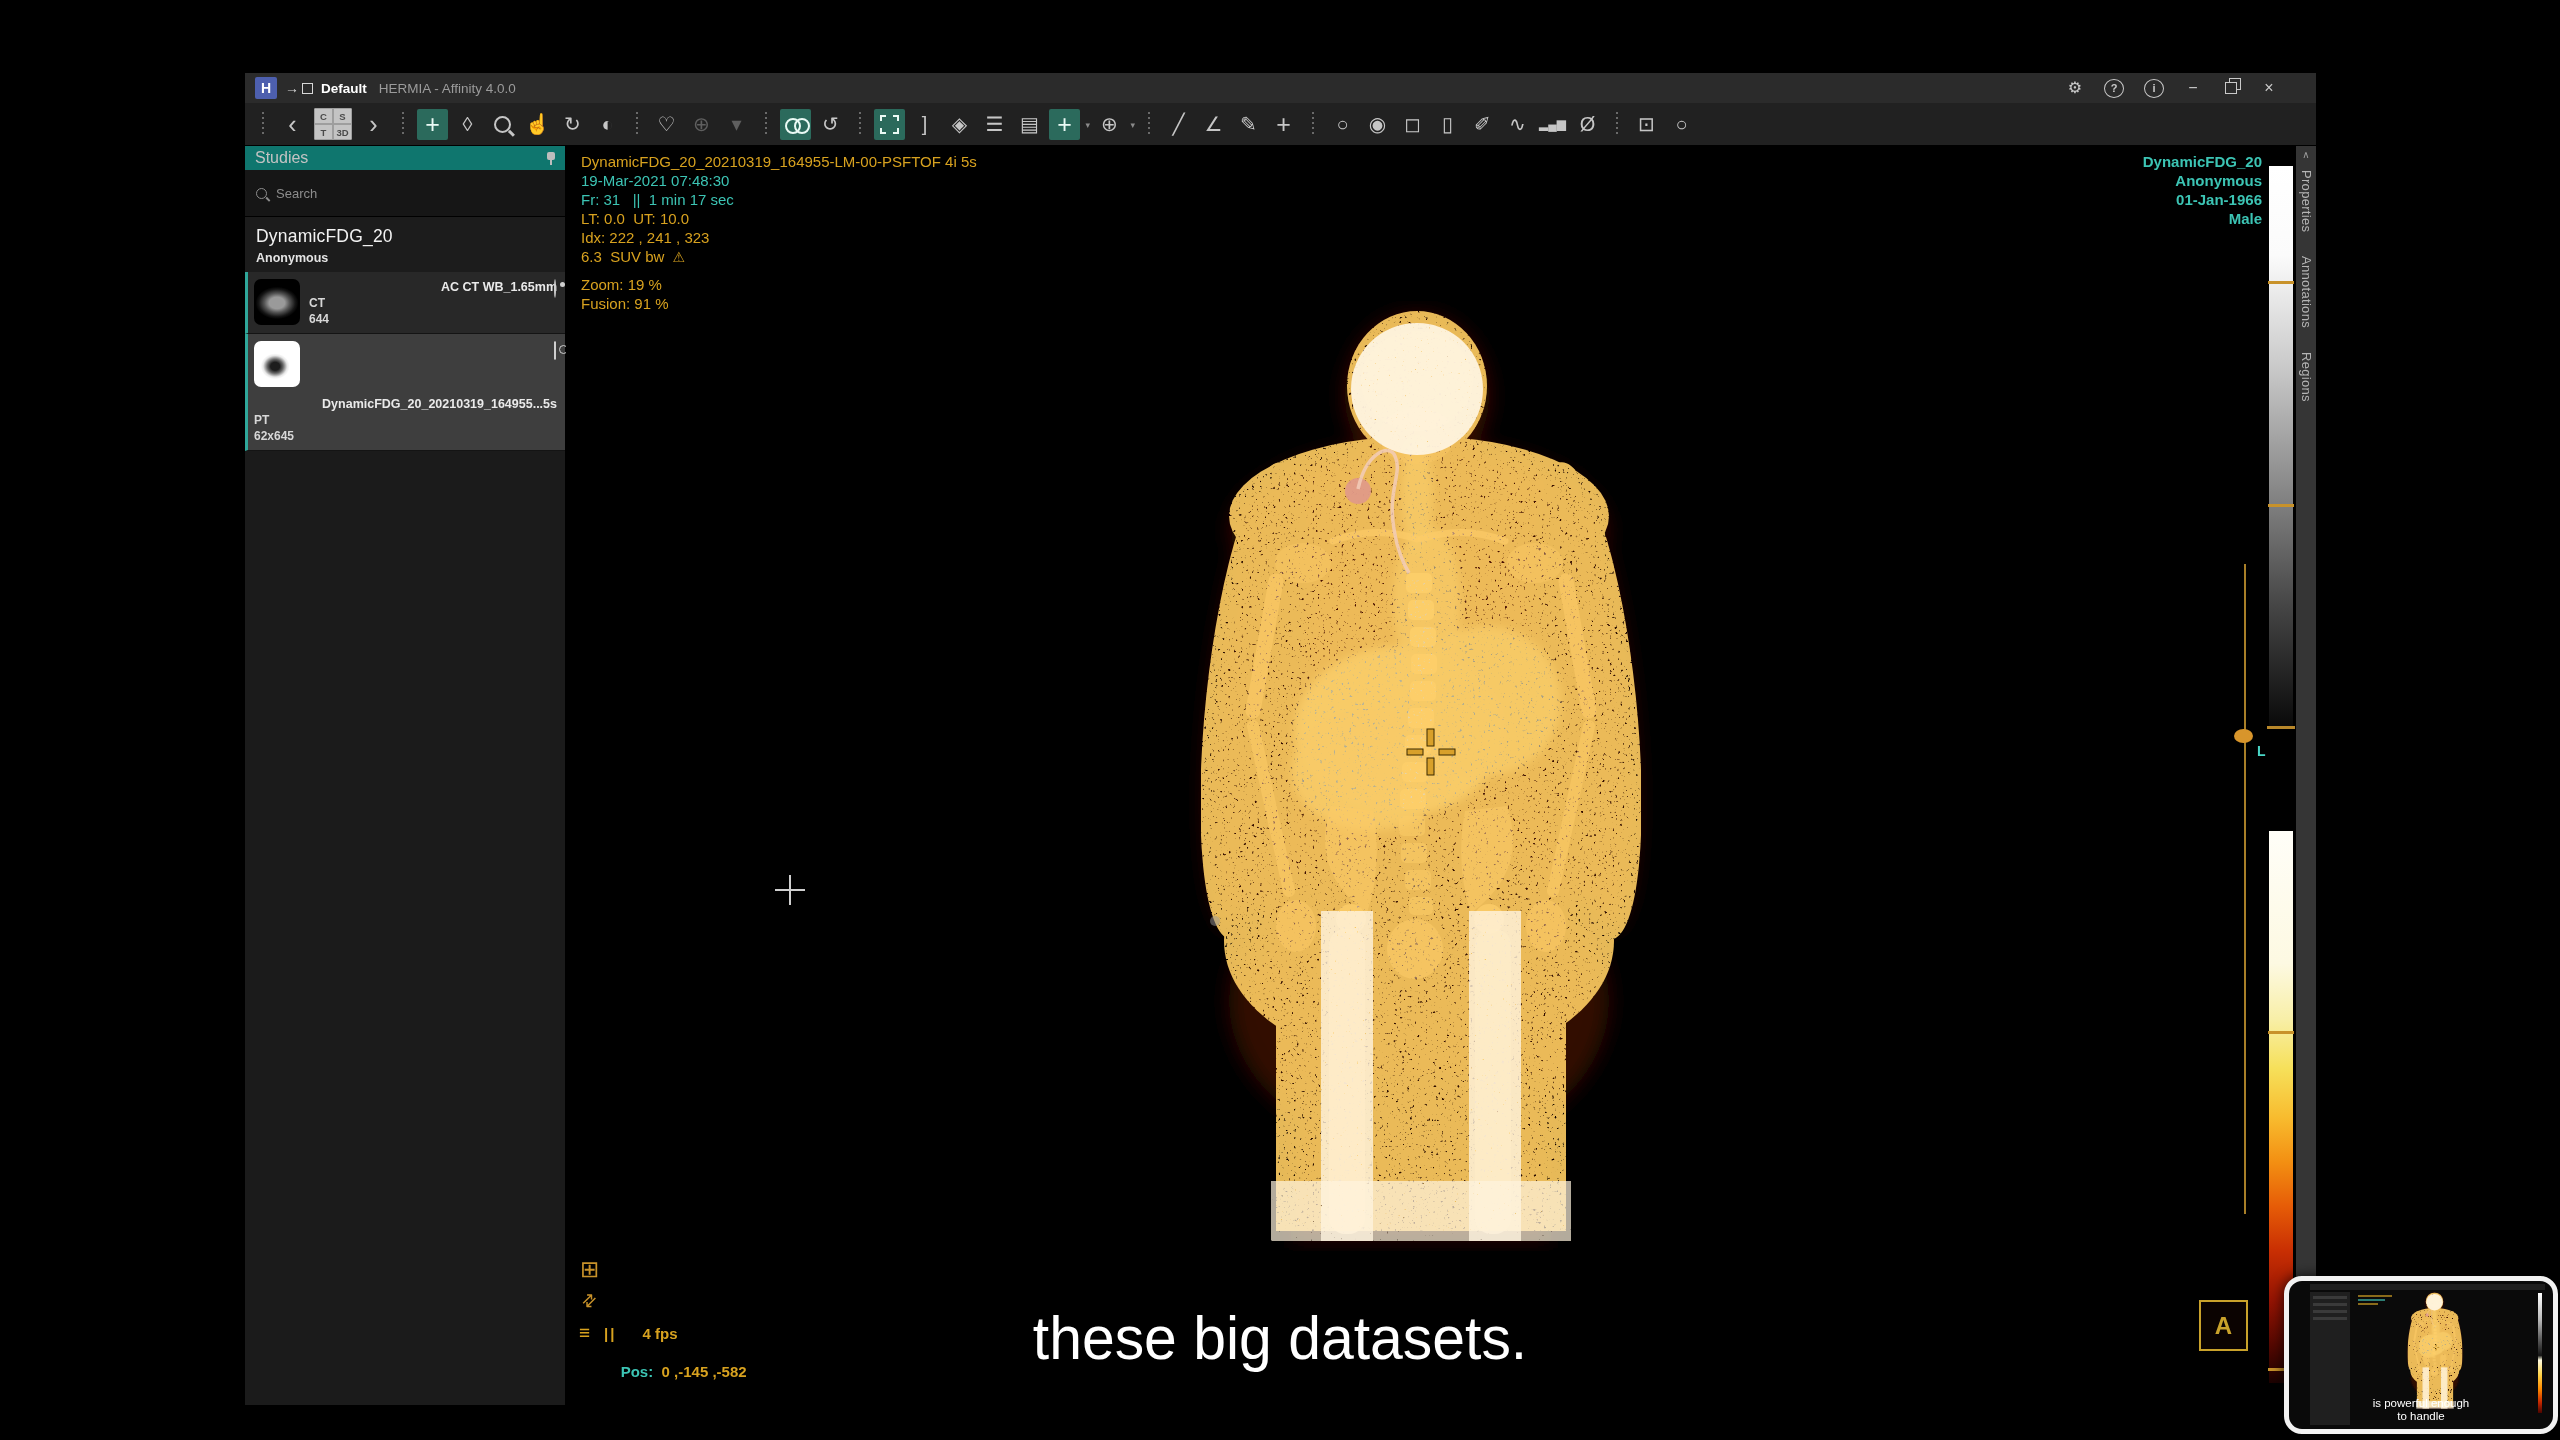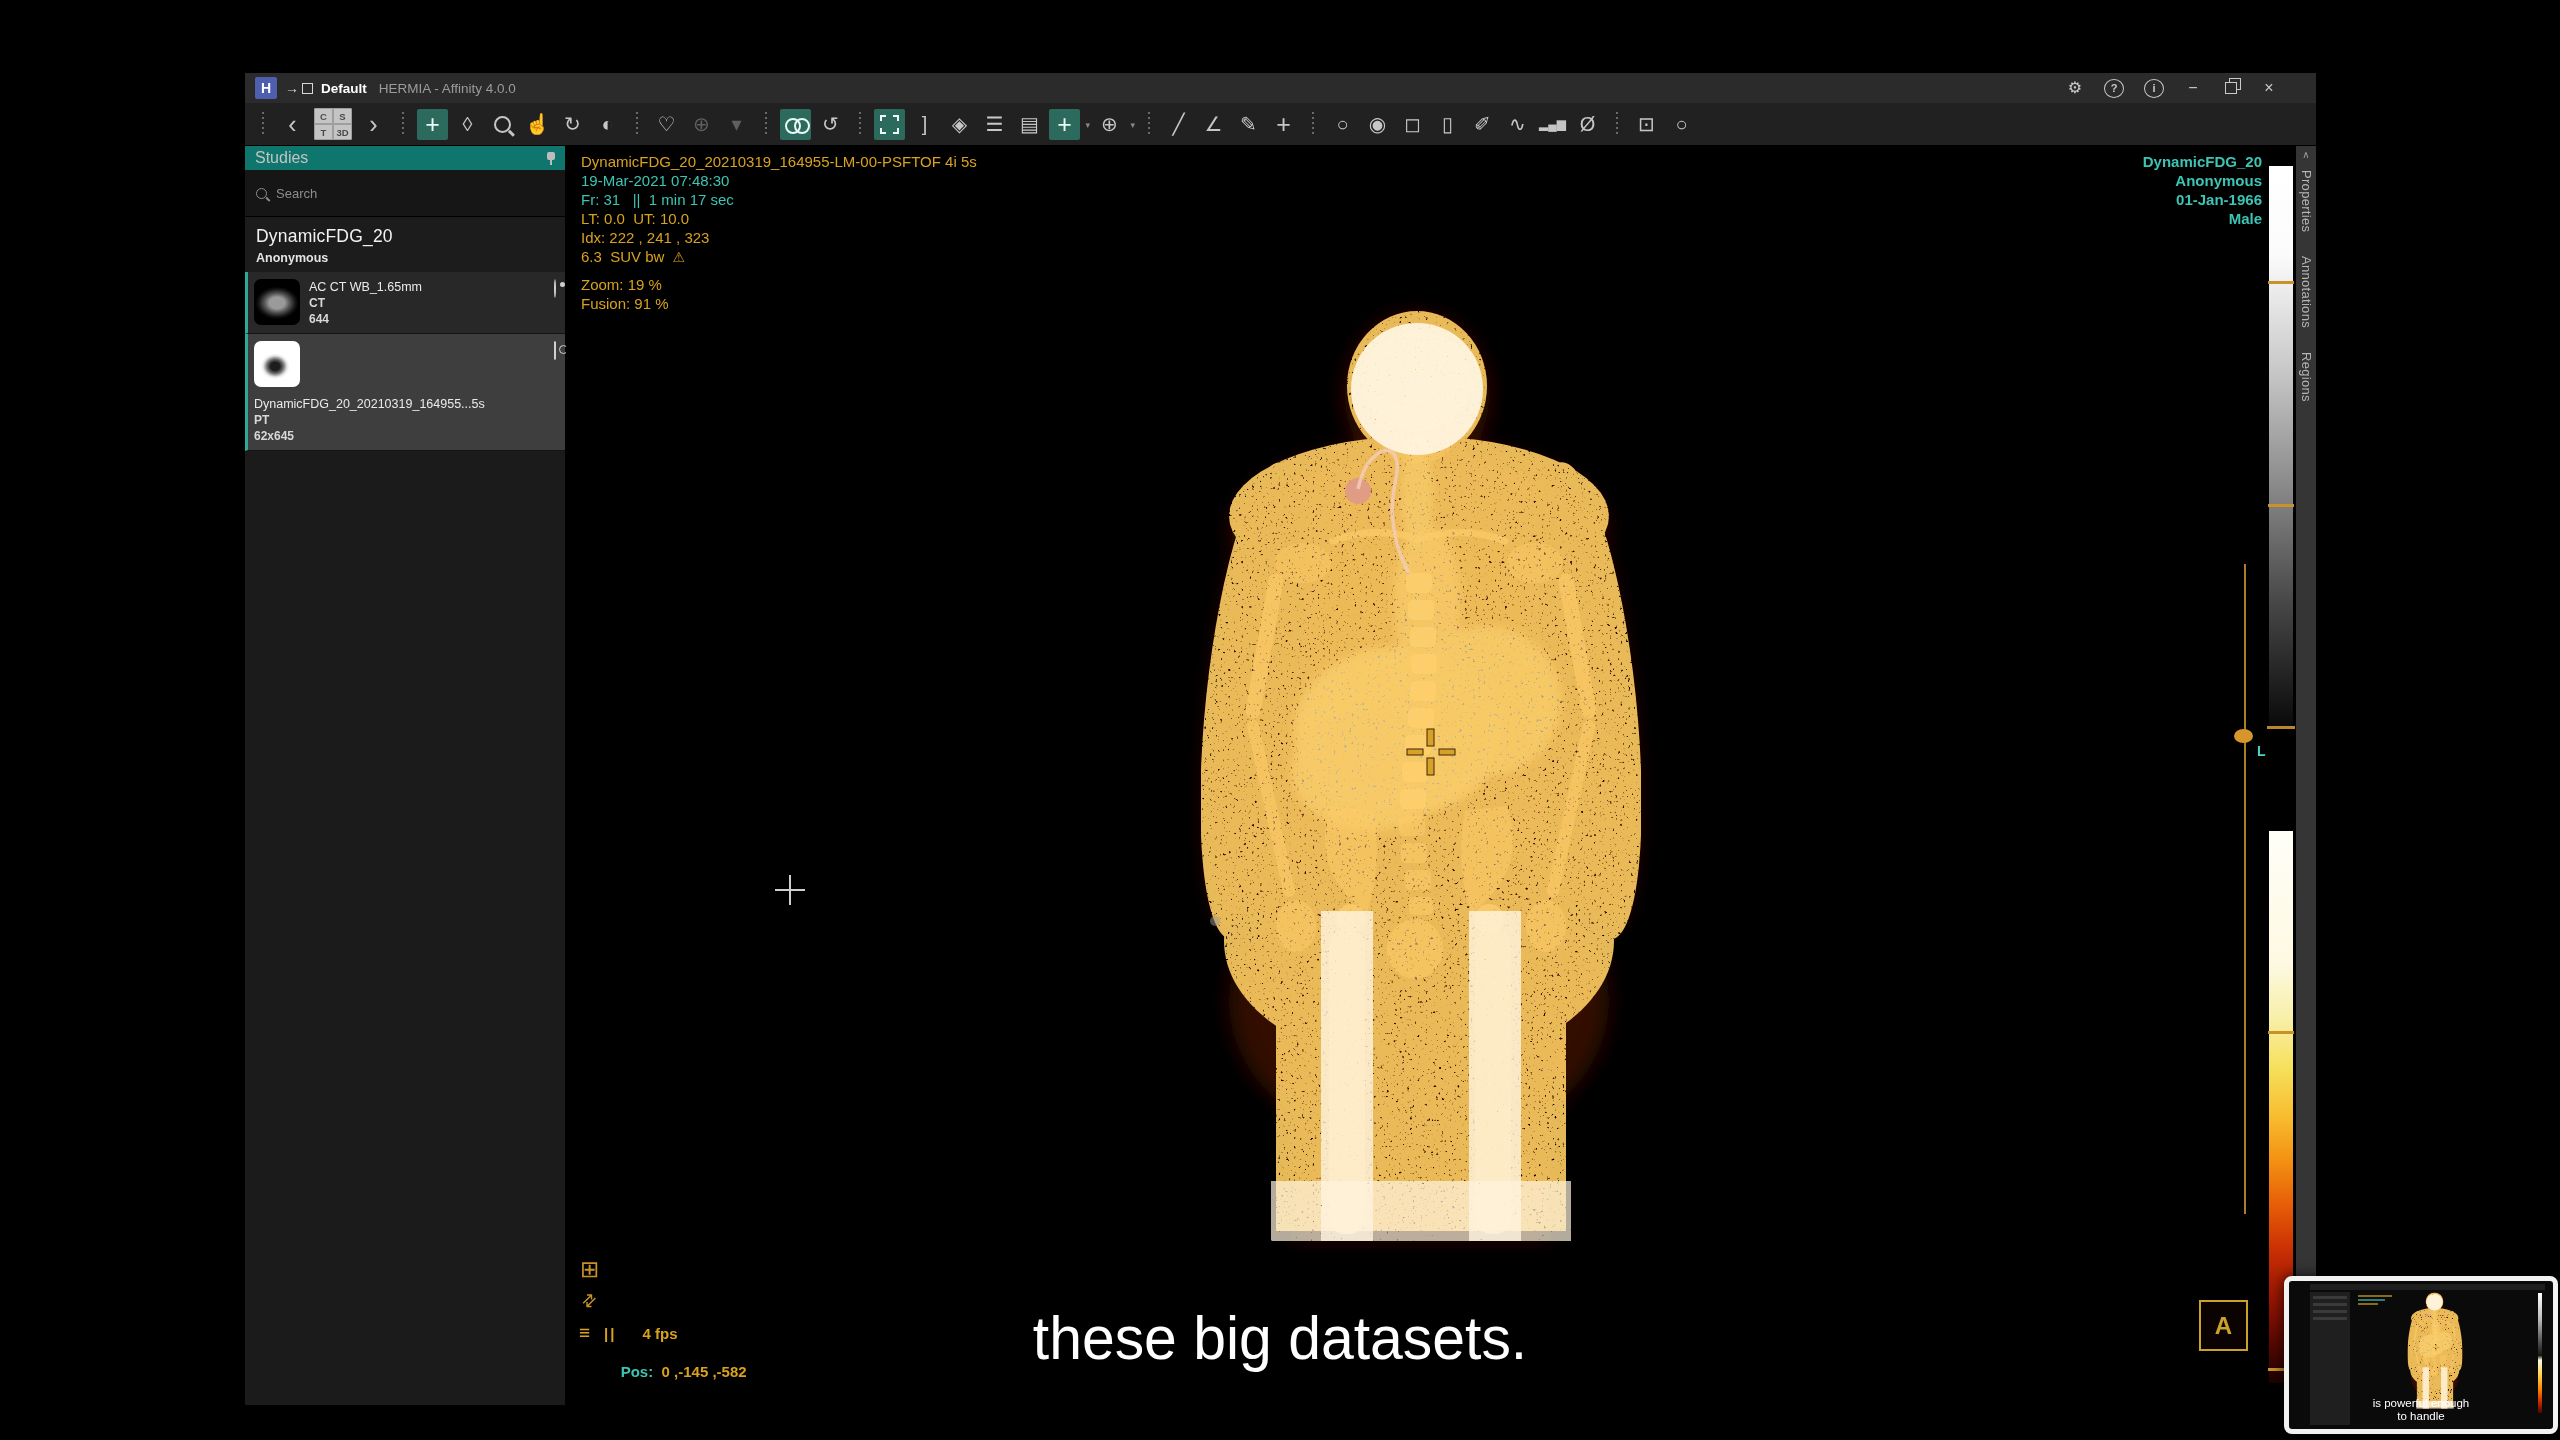--- a/index.html
+++ b/index.html
@@ -60,21 +60,21 @@
   .sb-study{padding:7px 11px 8px;background:#262626;border-top:1px solid #3a3a3a;border-bottom:1px solid #000;
             color:#ececec;font-size:12.5px;font-weight:bold;line-height:16px;flex:none;}
   .series{flex:none;}
   .s-item{display:flex;gap:9px;padding:7px 8px 7px 6px;background:#282828;border-left:3px solid #2fa79a;
           border-bottom:1px solid #141414;position:relative;}
   .s-item.sel{background:#3e3e3e;flex-direction:column;}
   .thumb{width:46px;height:46px;border-radius:7px;flex:none;}
   .thumb.ct{background:radial-gradient(ellipse 60% 45% at 50% 52%,#9a9a9a 0 28%,#555 46%,#161616 66%,#000 78%);background-color:#000;}
   .thumb.pt{background:radial-gradient(ellipse 45% 40% at 46% 55%,#1d1d1d 0 22%,#666 38%,#e8e8e8 58%,#fff 70%);background-color:#fff;}
   .s-txt{flex:1;min-width:0;padding-top:1px;}
-  .s-name{color:#eaeaea;font-size:12.5px;font-weight:normal;white-space:nowrap;overflow:hidden;}
+  .s-name{color:#eaeaea;font-size:12.5px;font-weight:bold;white-space:nowrap;overflow:hidden;text-align:right;}
   .s-sub{color:#d8d8d8;font-size:12px;font-weight:bold;margin-top:2px;}
   .s-ico{position:absolute;right:9px;top:8px;}
   .eye{width:17px;height:11px;border:1.5px solid #cfcfcf;border-radius:50%;position:relative;}
   .eye::after{content:'';position:absolute;left:4.5px;top:2px;width:5px;height:5px;background:#cfcfcf;border-radius:50%;}
   .sboxi{width:17px;height:15px;border:1.5px solid #cfcfcf;border-radius:3px;position:relative;}
   .sboxi::after{content:'';position:absolute;left:3.5px;top:2.5px;width:7px;height:7px;border:1.5px solid #cfcfcf;border-radius:50%;}
   .sb-fill{flex:1;background:#1b1b1b;}
   
   .viewport{position:relative;flex:1;background:#000;overflow:hidden;}
   .otl{position:absolute;left:15px;top:6px;font-size:15px;font-weight:normal;line-height:19px;}
@@ -112,21 +112,21 @@
   .vtab{writing-mode:vertical-rl;font-size:13px;color:#b5b5b5;letter-spacing:.3px;}
   
   .caption{position:absolute;left:50%;top:1302px;transform:translateX(-50%) scaleX(.95);
            color:#fff;font-size:62px;white-space:nowrap;font-family:"Liberation Sans",sans-serif;}
   
   .abtn{position:absolute;left:2199px;top:1300px;width:45px;height:47px;border:2px solid #c9a22b;
         color:#c9a22b;font-size:24px;font-weight:bold;display:flex;align-items:center;justify-content:center;
         background:rgba(20,5,2,.55);}
   
   .pip{position:absolute;left:2284px;top:1276px;width:264px;height:148px;background:#0a0a0a;
-       border:5px solid #f2f2f2;border-radius:8px;overflow:hidden;box-shadow:0 0 14px rgba(0,0,0,.8);}
+       border:5px solid #f2f2f2;border-radius:18px;overflow:hidden;box-shadow:0 0 14px rgba(0,0,0,.8);}
   .pip-toolbar{position:absolute;left:8%;top:3px;right:3%;height:6px;background:#1e1e1e;}
   .pip-side{position:absolute;left:8%;top:11px;width:15%;bottom:4px;background:#1f1f1f;}
   .pip-side i{display:block;height:3px;margin:4px 3px 0;background:#3a3a3a;}
   .pip-bodywrap{position:absolute;left:44%;top:10px;width:60px;height:120px;}
   .pip-cbar{position:absolute;right:4%;top:12px;width:4px;height:120px;
             background:linear-gradient(#fff 0%,#bbb 22%,#555 40%,#151515 52%,#fffbe0 56%,#ffd54a 68%,#ff8a00 80%,#c62800 91%,#4d0500 100%);}
   .pip-ov{position:absolute;left:26%;top:12px;width:34px;}
   .pip-ov i{display:block;height:2px;margin-top:2px;background:#8a6b1a;}
   .pip-ov i:nth-child(2){background:#2c7d74;width:80%;}
   .pip-ov i:nth-child(3){background:#8a6b1a;width:60%;}

